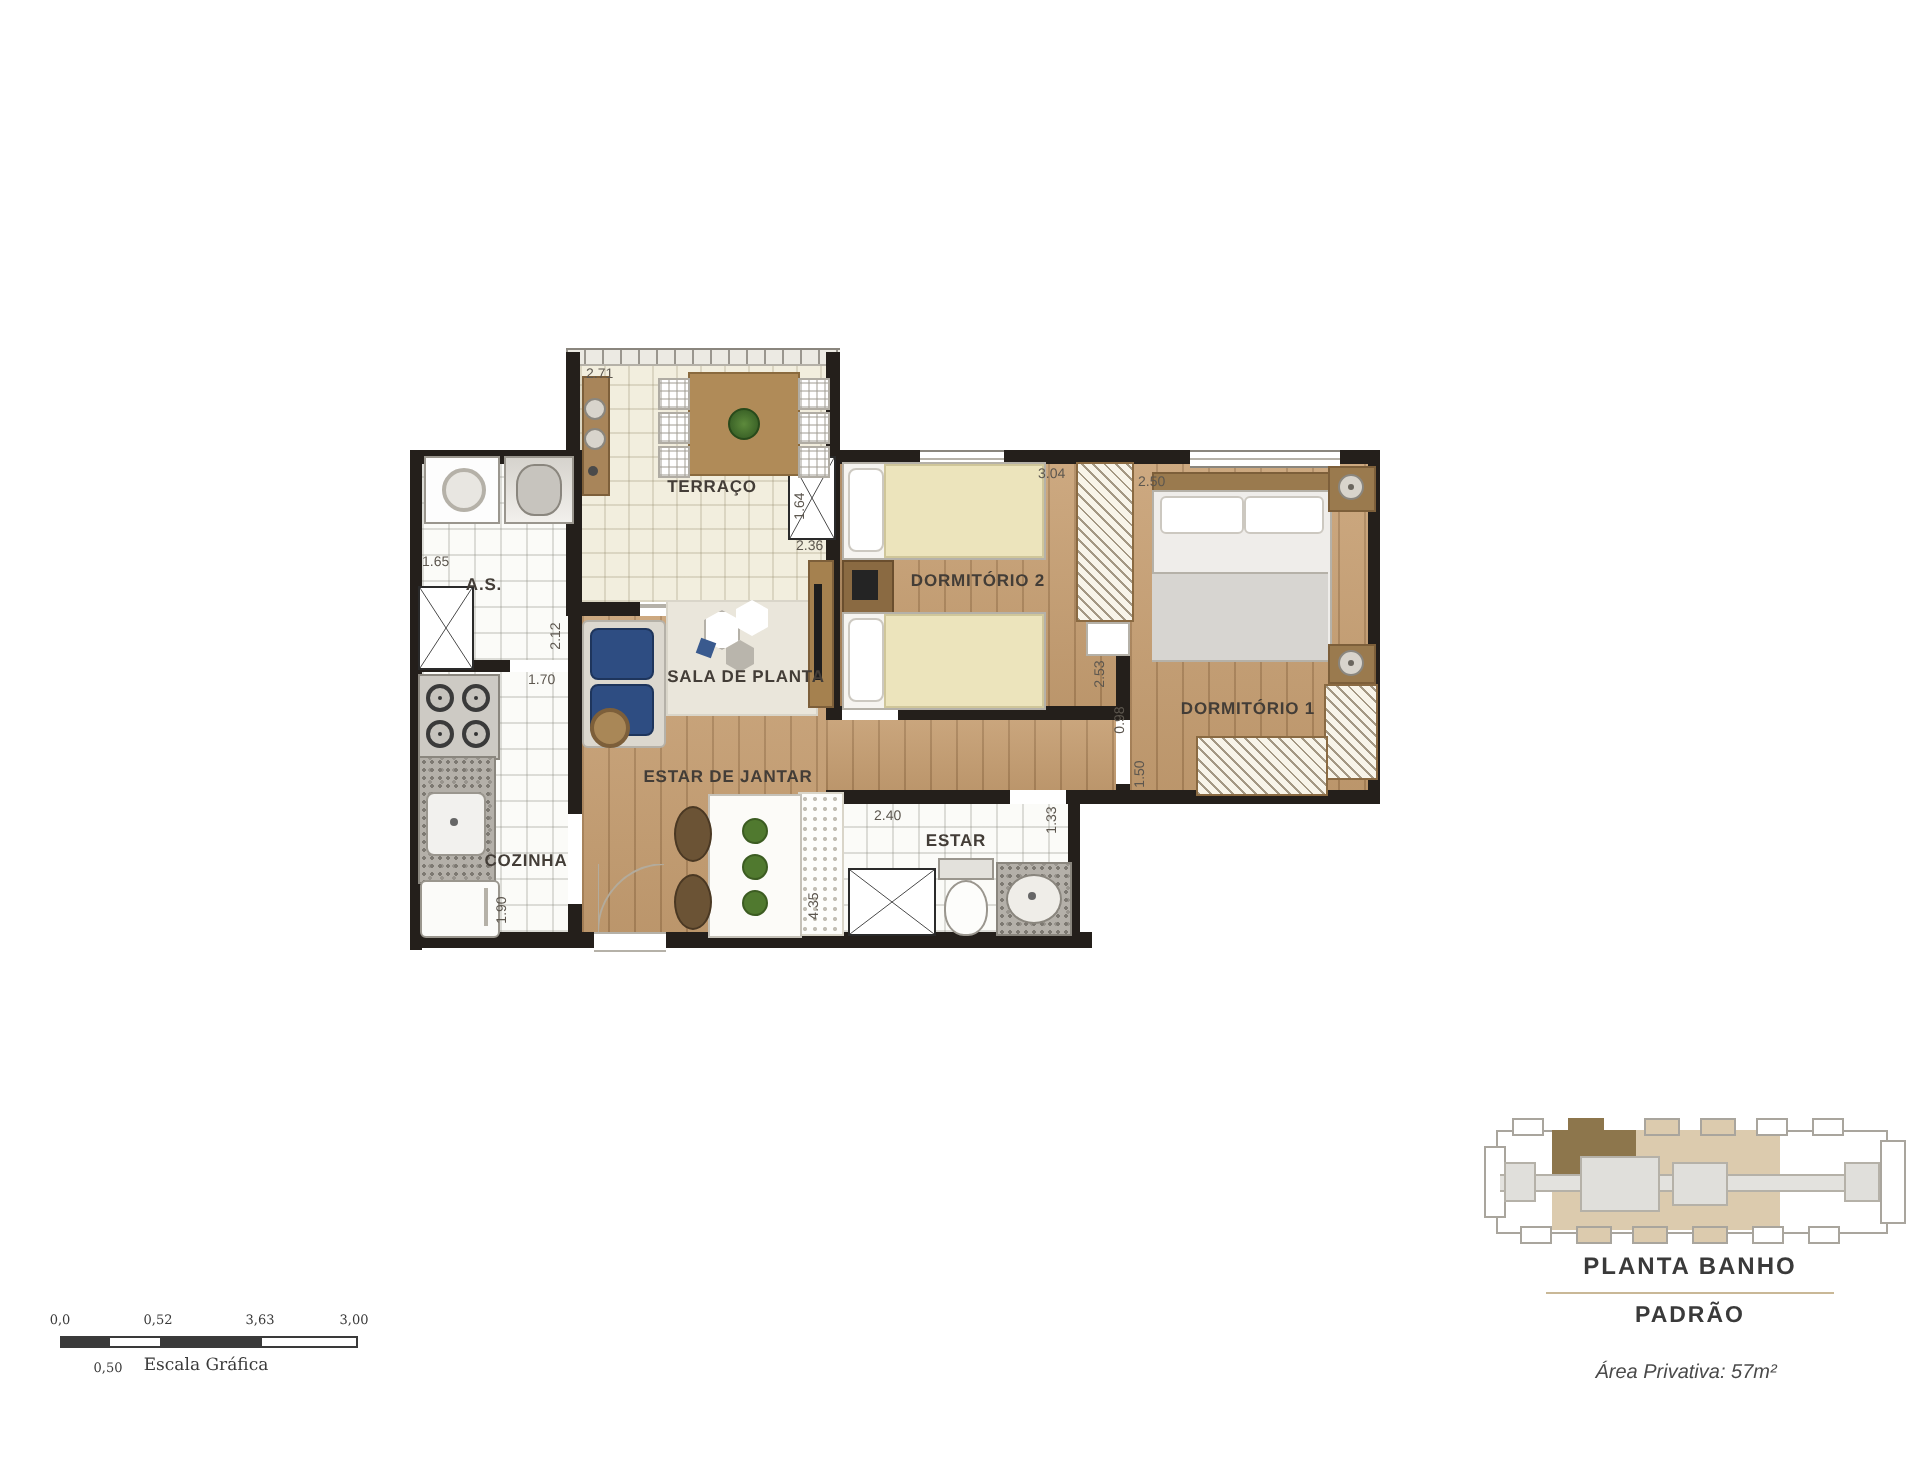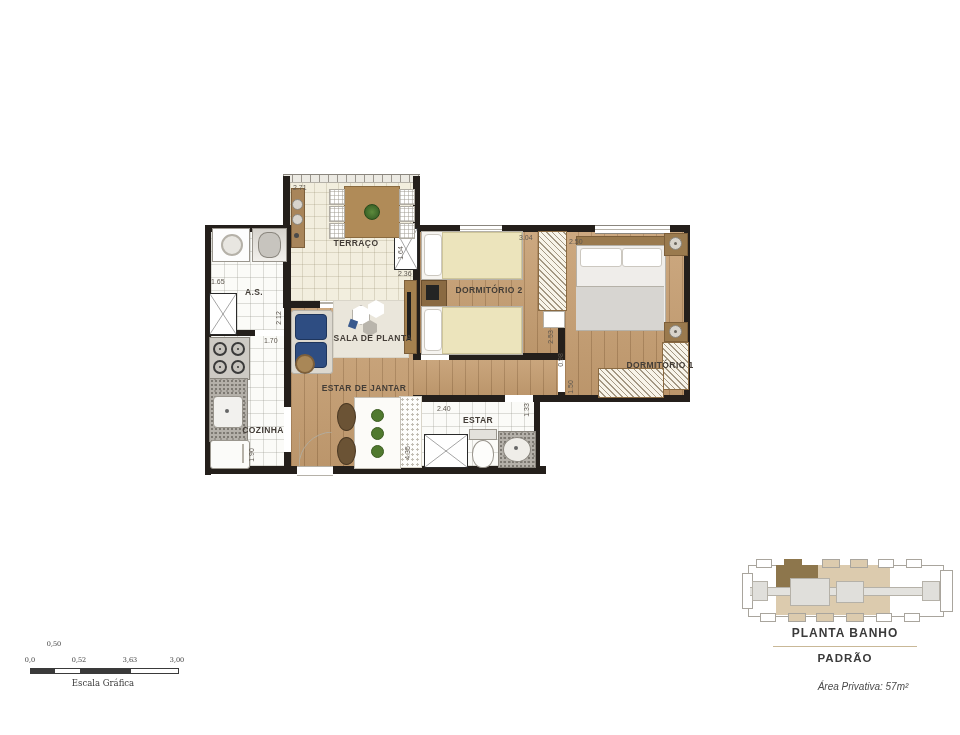--- a/index.html
+++ b/index.html
@@ -40,21 +40,21 @@
   .lamp::after{content:"";position:absolute;left:50%;top:50%;width:3px;height:3px;margin:-1.5px;
        border-radius:50%;background:#6a665e;}
   .burner{position:absolute;width:10px;height:10px;border-radius:50%;border:2px solid #3a3a3a;background:#c6c3bd;}
   .burner::after{content:"";position:absolute;left:50%;top:50%;width:2px;height:2px;margin:-1px;border-radius:50%;background:#333;}
   .chairgrid{position:absolute;background:#ffffff;border:1px solid #b0aca3;
        background-image:repeating-linear-gradient(0deg,rgba(160,156,146,.5) 0 1px,transparent 1px 4px),
        repeating-linear-gradient(90deg,rgba(160,156,146,.5) 0 1px,transparent 1px 4px);}
   .sb-label{font-family:"DejaVu Serif",serif;color:#3a3a3a;}
   .legend-title{position:absolute;transform:translateX(-50%);font-weight:bold;font-size:12px;
        letter-spacing:1px;color:#3a3a3a;white-space:nowrap;}
-  .legend-area{position:absolute;transform:translateX(-50%);font-style:italic;font-size:10px;color:#4a4a4a;white-space:nowrap;margin-left:20px;}
+  .legend-area{position:absolute;transform:translateX(-50%);font-style:italic;font-size:10px;color:#4a4a4a;white-space:nowrap;}
   .kp-tab{position:absolute;background:#fff;border:1px solid #a9a59d;}
 </style>
 </head>
 <body>
 
 <div id="stage">
 
   <div class="ttile" style="left:290px;top:181px;width:123px;height:120px;"></div>
   <div class="tile" style="left:211px;top:232px;width:73px;height:98px;"></div>
   <div class="tile" style="left:211px;top:336px;width:73px;height:130px;"></div>
@@ -184,24 +184,24 @@
         <path d="M0 0L10 10M10 0L0 10" stroke="#4a4a4a" stroke-width=".5" vector-effect="non-scaling-stroke" fill="none"></path>
       </svg>
   </div>
   <div class="abs" style="left:469px;top:429px;width:26px;height:9px;background:#e3e1dc;border:1px solid #9a968e;"></div>
   <div class="abs" style="left:472px;top:440px;width:20px;height:26px;background:#fdfdfb;border:1px solid #9a968e;border-radius:50% 50% 45% 45%;"></div>
   <div class="granite" style="left:498px;top:431px;width:36px;height:35px;"></div>
   <div class="abs" style="left:503px;top:437px;width:26px;height:23px;border-radius:50%;background:#efede8;border:1px solid #8a867e;"></div>
   <div class="abs" style="left:514px;top:446px;width:4px;height:4px;border-radius:50%;background:#666;"></div>
 
   <div class="roomlabel" style="left:356px;top:238px;">TERRAÇO</div>
-  <div class="roomlabel" style="left:254px;top:287px;">A.S.</div>
+  <div class="roomlabel" style="left:242px;top:287px;">A.S.</div>
   <div class="roomlabel" style="left:373px;top:333px;">SALA DE PLANTA</div>
   <div class="roomlabel" style="left:489px;top:285px;">DORMITÓRIO 2</div>
-  <div class="roomlabel" style="left:660px;top:349px;margin-top:11px;">DORMITÓRIO 1</div>
+  <div class="roomlabel" style="left:624px;top:349px;">DORMITÓRIO 1</div>
   <div class="roomlabel" style="left:364px;top:383px;">ESTAR DE JANTAR</div>
   <div class="roomlabel" style="left:263px;top:425px;">COZINHA</div>
   <div class="roomlabel" style="left:478px;top:415px;">ESTAR</div>
 
   <div class="dim" style="left:293px;top:184px;">2.71</div>
   <div class="dimv" style="left:388px;top:249px;">1.64</div>
   <div class="dim" style="left:211px;top:278px;">1.65</div>
   <div class="dimv" style="left:266px;top:314px;">2.12</div>
   <div class="dim" style="left:264px;top:337px;">1.70</div>
   <div class="dim" style="left:398px;top:270px;">2.36</div>
@@ -215,21 +215,21 @@
   <div class="dim" style="left:437px;top:405px;">2.40</div>
   <div class="dimv" style="left:514px;top:406px;">1.33</div>
 
   <div class="abs" style="left:30px;top:668px;width:147px;height:4px;border:1px solid #3a3a3a;">
     <div class="abs" style="left:0;top:0;width:24px;height:4px;background:#3a3a3a;"></div>
     <div class="abs" style="left:24px;top:0;width:25px;height:4px;background:#ffffff;"></div>
     <div class="abs" style="left:49px;top:0;width:51px;height:4px;background:#3a3a3a;"></div>
     <div class="abs" style="left:100px;top:0;width:47px;height:4px;background:#ffffff;"></div>
   </div>
   <span class="abs sb-label" style="left:30px;top:656px;font-size:6.5px;transform:translateX(-50%);">0,0</span>
-  <span class="abs sb-label" style="left:54px;top:640px;font-size:6.5px;transform:translateX(-50%);">0,50</span>
+  <span class="abs sb-label" style="left:54px;top:680px;font-size:6.5px;transform:translateX(-50%);">0,50</span>
   <span class="abs sb-label" style="left:79px;top:656px;font-size:6.5px;transform:translateX(-50%);">0,52</span>
   <span class="abs sb-label" style="left:130px;top:656px;font-size:6.5px;transform:translateX(-50%);">3,63</span>
   <span class="abs sb-label" style="left:177px;top:656px;font-size:6.5px;transform:translateX(-50%);">3,00</span>
   <div class="abs sb-label" style="left:103px;top:678px;font-size:8.5px;transform:translateX(-50%);">Escala Gráfica</div>
 
   <div class="abs" style="left:742px;top:552px;width:210px;height:72px;">
     <div class="abs" style="left:6px;top:13px;width:194px;height:50px;background:#ffffff;border:1px solid #a9a59d;"></div>
     <div class="abs kp-tab" style="left:0px;top:21px;width:9px;height:34px;"></div>
     <div class="abs kp-tab" style="left:198px;top:18px;width:11px;height:40px;"></div>
     <div class="abs" style="left:34px;top:13px;width:114px;height:50px;background:#dccbae;"></div>

